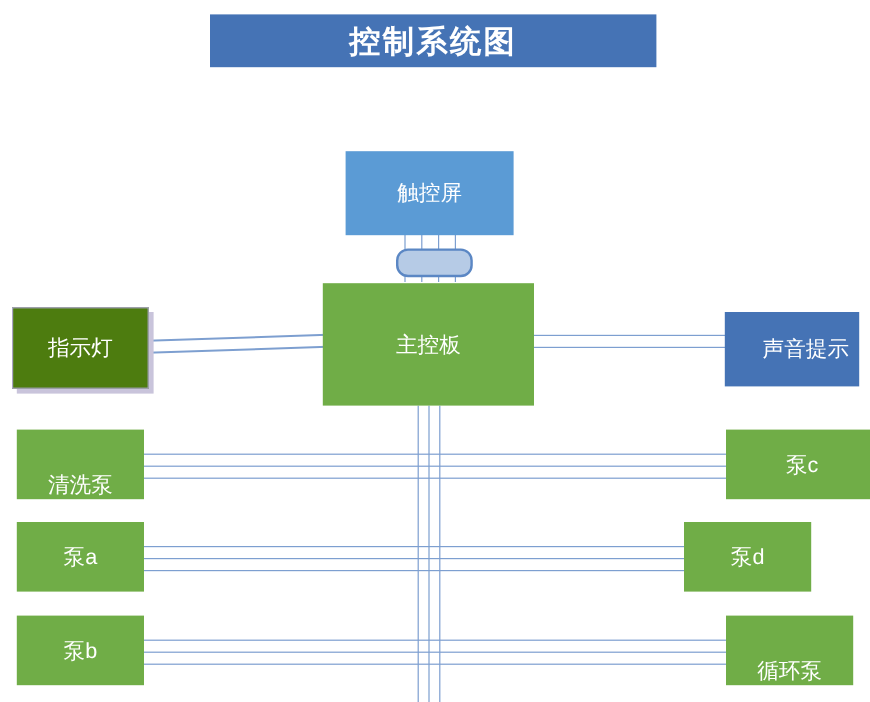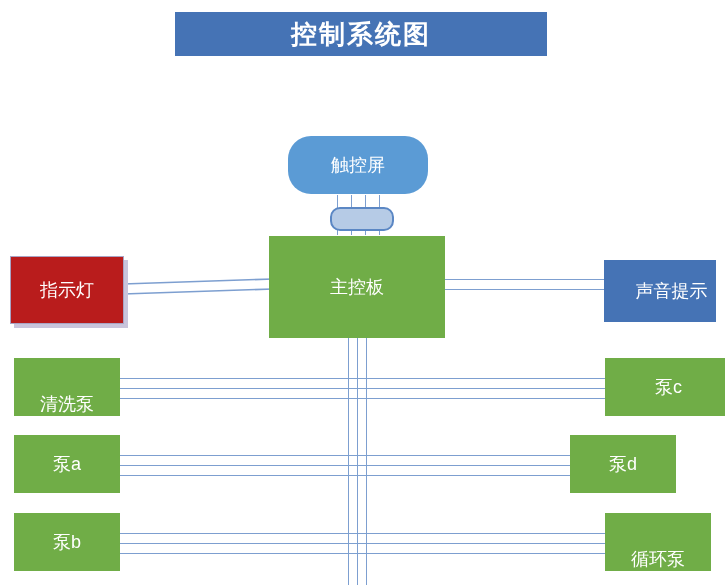--- a/index.html
+++ b/index.html
@@ -43,21 +43,21 @@
     align-items: center;
     justify-content: center;
     color: #ffffff;
     font-size: 18px;
     z-index: 5;
   }
   .node.green  { background: #70ad47; }
   .node.blue   { background: #5b9bd5; }
   .node.dblue  { background: #4573b5; }
   .node.purple {
-    background: #b91c1c;
+    background: #4d7c0f;
     border: 1px solid #a9a4c4;
     box-shadow: 4px 4px 0 0 #c9c4db;
   }
 
   
   .wire-h {
     position: absolute;
     height: 0;
     border-top: 1.6px solid #7d9fd0;
     z-index: 2;
@@ -122,21 +122,21 @@
   <div class="wire-h" style="left:120px; top:398px; width:485px;"></div>
 
   <div class="wire-h" style="left:120px; top:455px; width:485px;"></div>
   <div class="wire-h" style="left:120px; top:465px; width:485px;"></div>
   <div class="wire-h" style="left:120px; top:475px; width:485px;"></div>
 
   <div class="wire-h" style="left:120px; top:533px; width:485px;"></div>
   <div class="wire-h" style="left:120px; top:543px; width:485px;"></div>
   <div class="wire-h" style="left:120px; top:553px; width:485px;"></div>
 
-  <div class="node blue" style="left:288px; top:136px; width:140px; height:58px;border-radius:23px;">
+  <div class="node blue" style="left:288px; top:126px; width:140px; height:70px;">
     <span>触控屏</span>
   </div>
 
   <div class="node green" style="left:269px; top:236px; width:176px; height:102px;">
     <span>主控板</span>
   </div>
 
   <div class="node purple" style="left:10px; top:256px; width:114px; height:68px;">
     <span>指示灯</span>
   </div>

